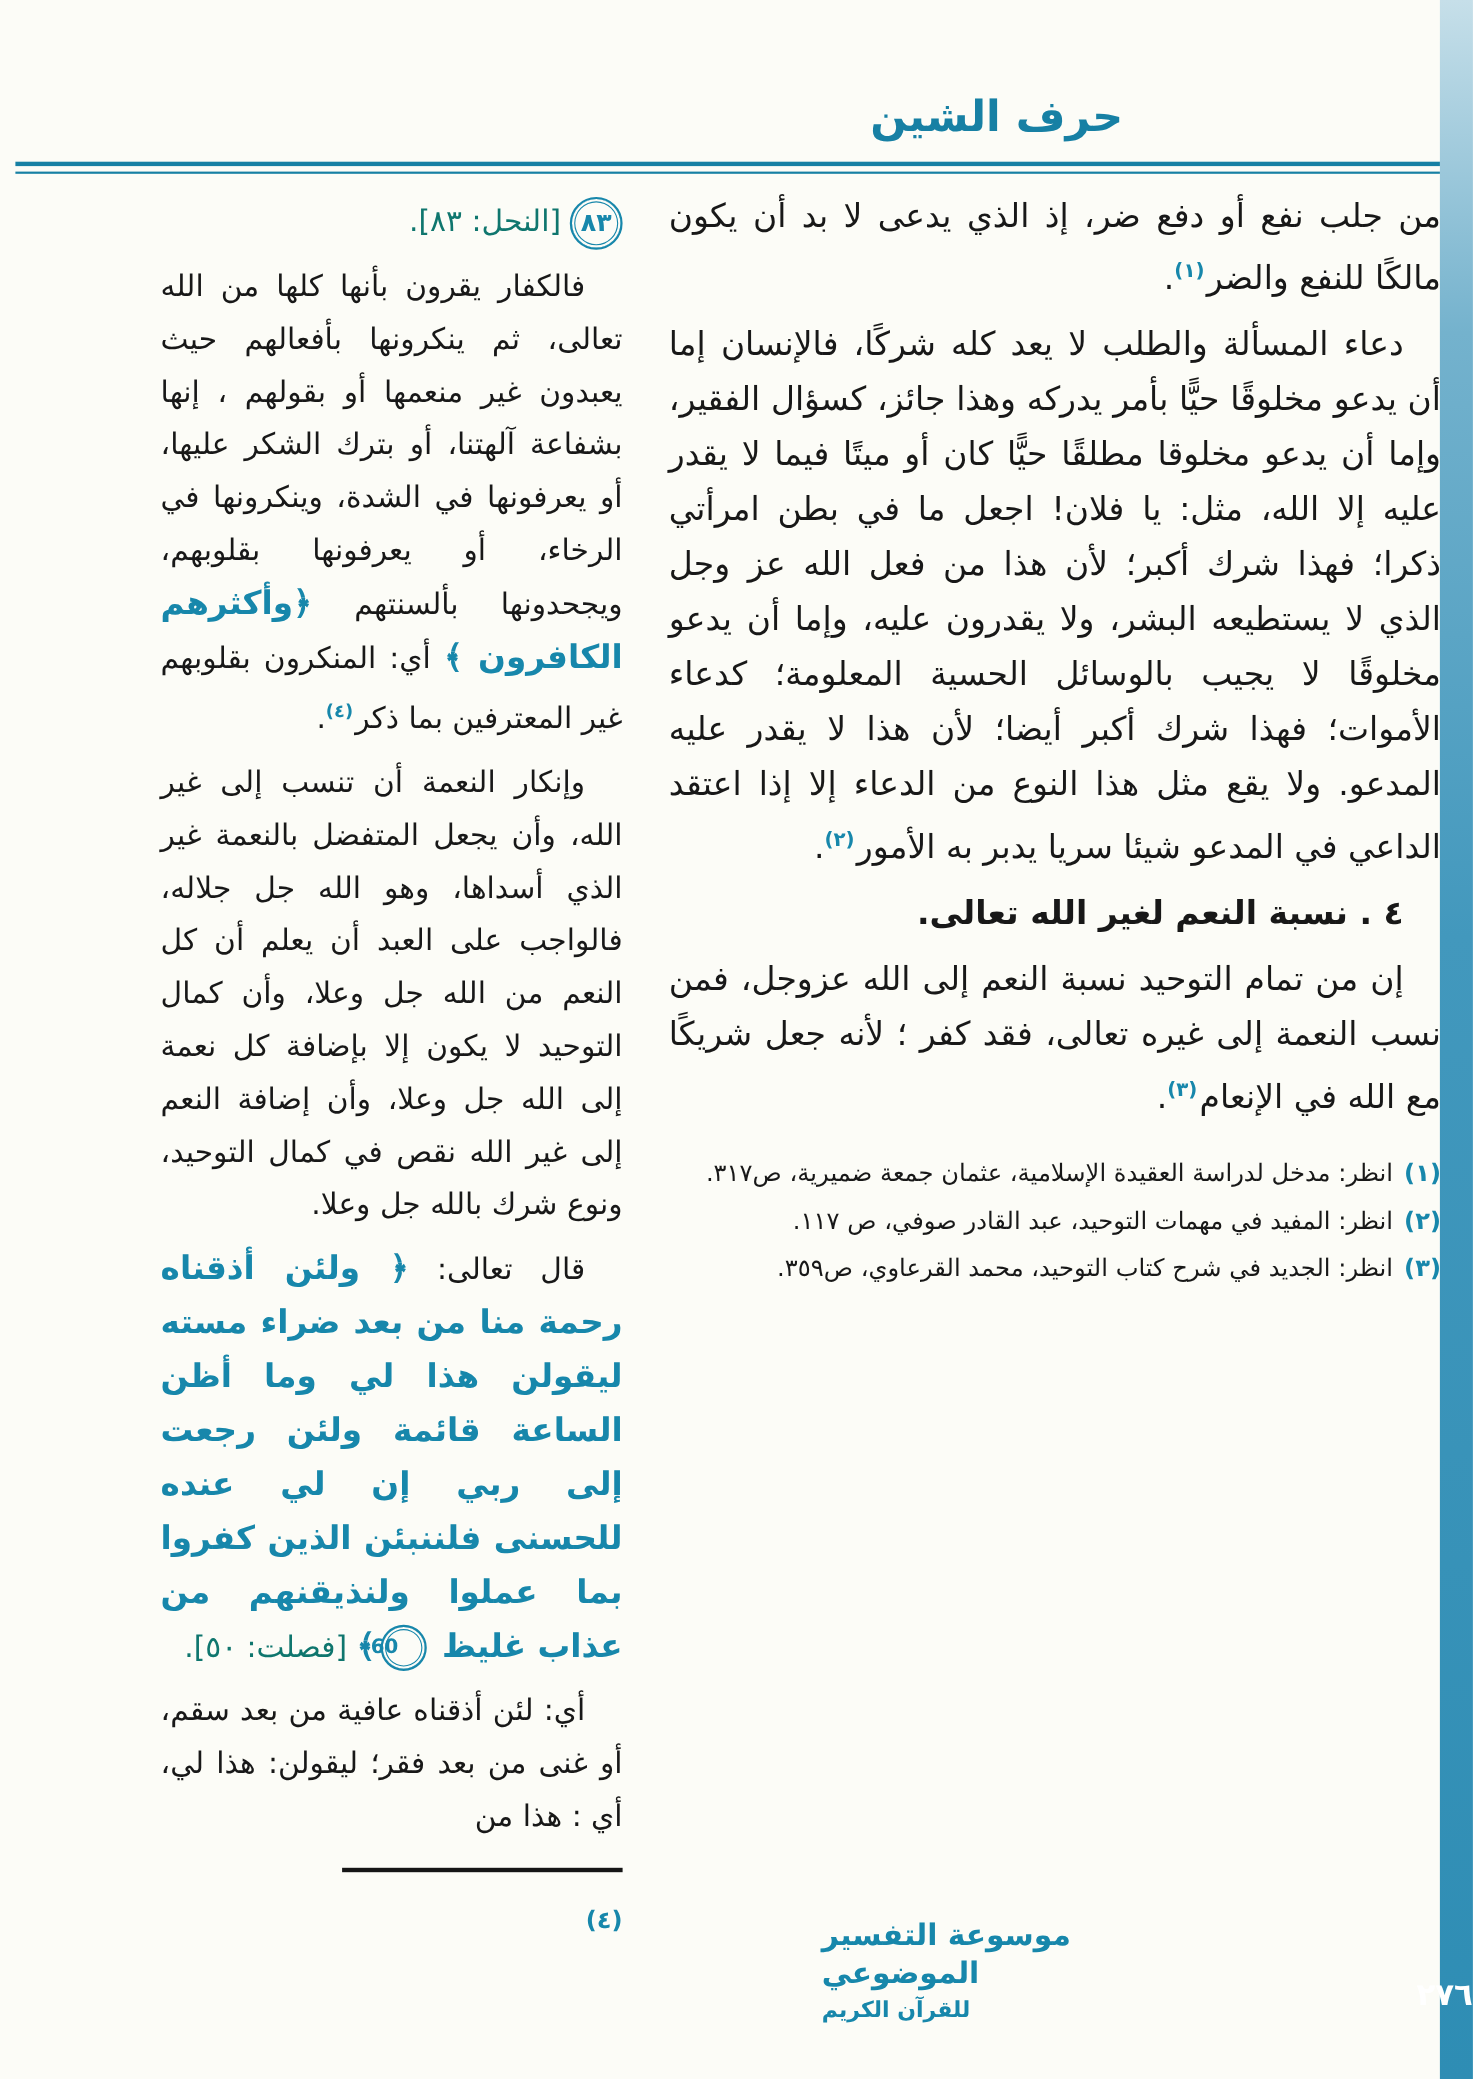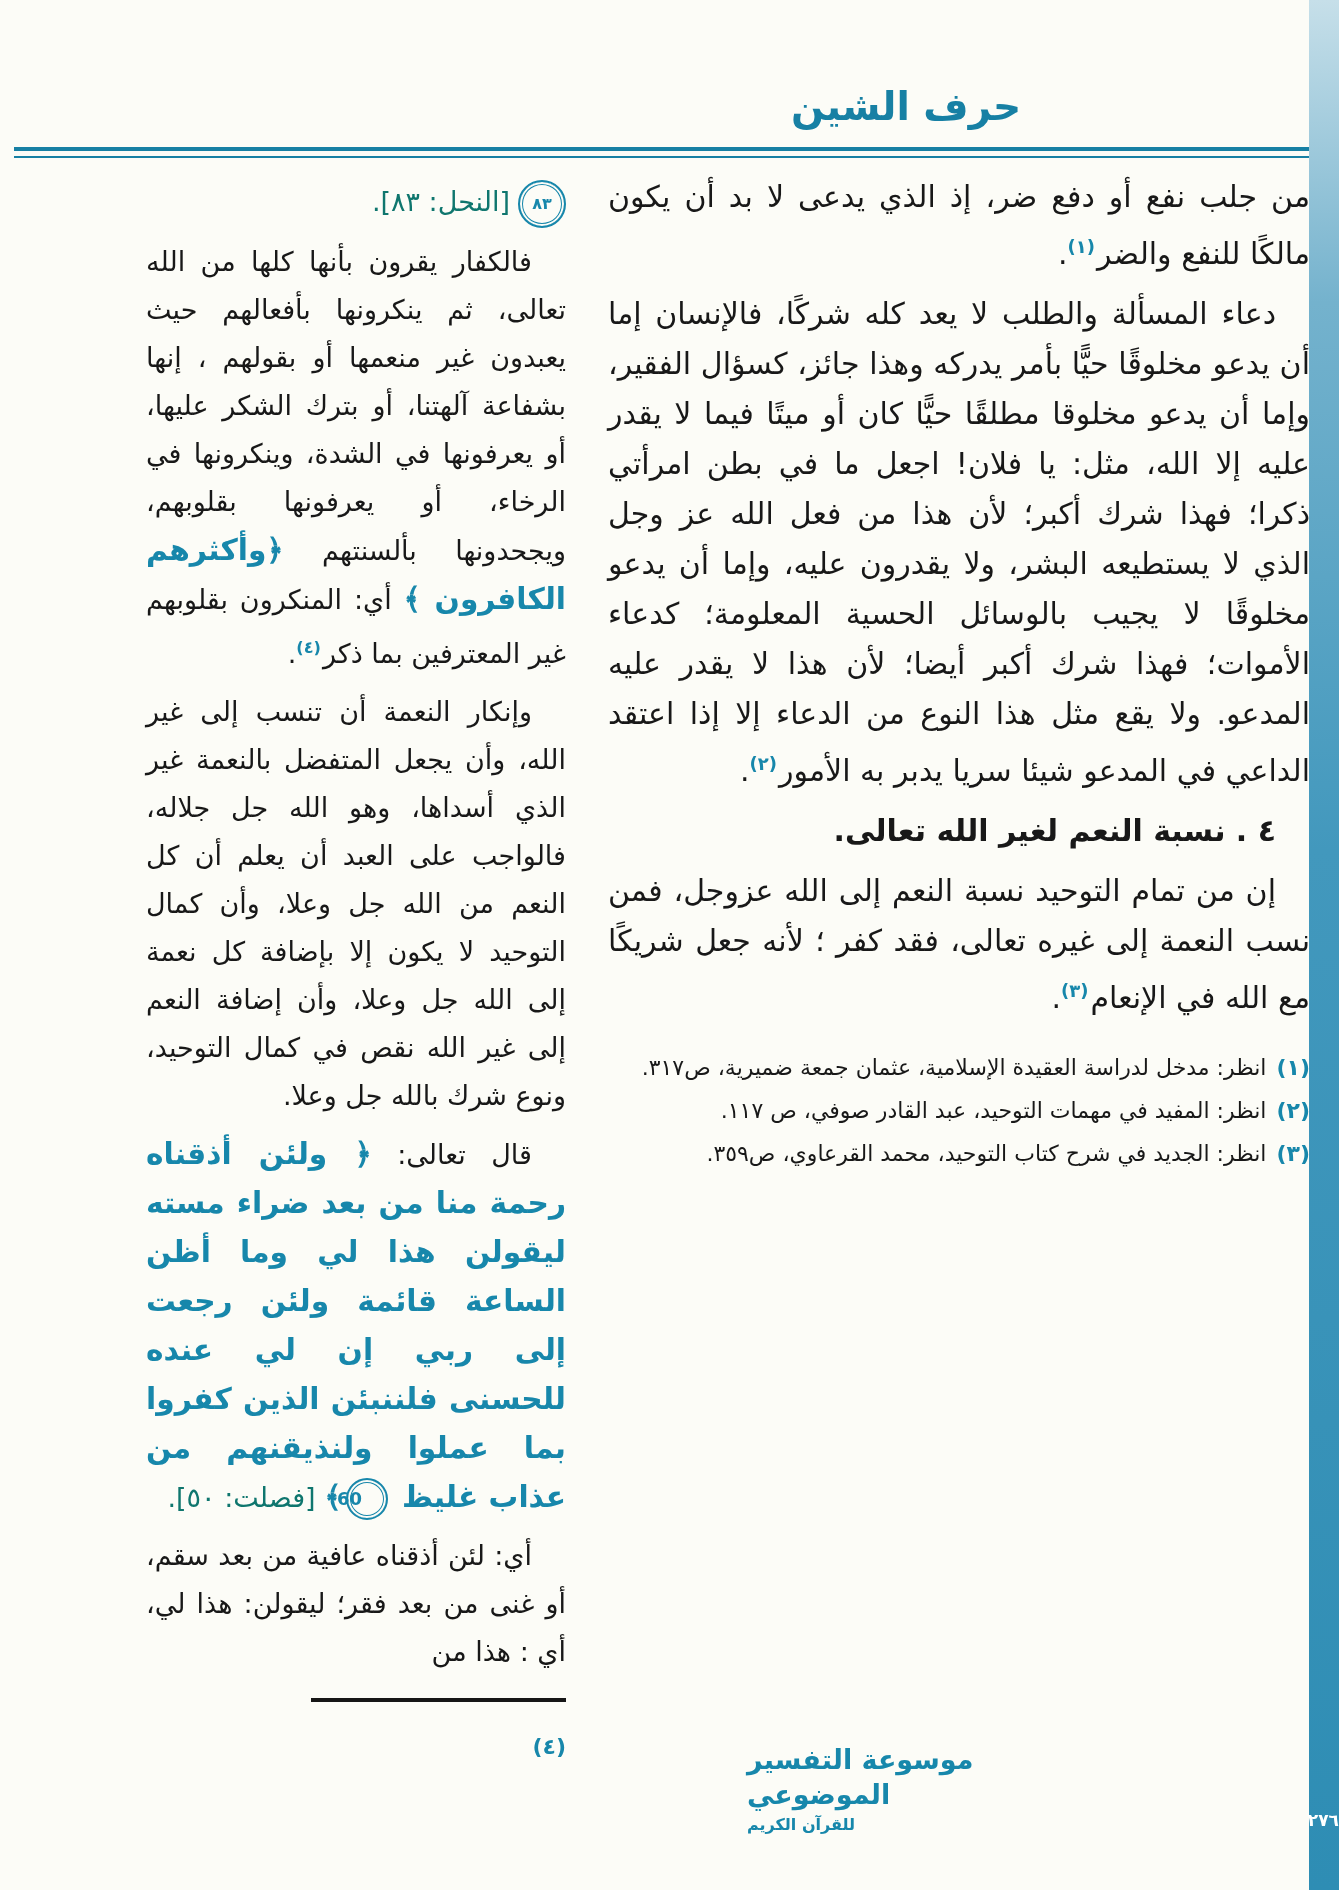--- a/index.html
+++ b/index.html
@@ -9,21 +9,21 @@
     font-family:"DejaVu Sans", sans-serif; color:#181818;
   }
 
   
   .side-strip {
     position:absolute; top:0; right:0; width:30px; height:1890px;
     background:linear-gradient(180deg,#c6dfe9 0%,#74b2cd 16%,#4298bd 45%,#2e8db4 100%);
   }
   .page-number {
     position:absolute; bottom:60px; right:0; width:30px; text-align:center;
-    color:#ffffff; font-size:17px; font-weight:bold;
+    color:#ffffff; font-size:28px; font-weight:bold;
   }
 
   
   .header-title {
     position:absolute; top:84px; right:318px;
     font-size:39px; font-weight:bold; color:#1780a4; letter-spacing:1px;
   }
   .rule { position:absolute; left:14px; right:30px; background:#1780a4; }
   .rule-thick { top:147px; height:4px; }
   .rule-thin  { top:156px; height:2px; }
@@ -37,39 +37,39 @@
   .indent { text-indent:34px; }
   .heading { font-weight:bold; }
 
   .verse { color:#1787ab; font-weight:bold; font-size:1.1em; }
   .ref { color:#0f766e; }
   .fn-ref { color:#1787ab; font-weight:bold; font-size:0.6em; vertical-align:super; margin-right:2px; }
 
   .ayah-circle {
     display:inline-flex; align-items:center; justify-content:center;
     width:44px; height:44px; border:2px solid #1787ab; border-radius:50%;
-    color:#1787ab; font-size:16px; font-weight:bold; vertical-align:middle;
+    color:#1787ab; font-size:23px; font-weight:bold; vertical-align:middle;
     margin-left:8px; background:#fcfcf7; box-shadow:inset 0 0 0 2px #fcfcf7, inset 0 0 0 3px #1787ab;
   }
   .ayah-circle.small { width:38px; height:38px; font-size:18px; margin:0 4px; }
 
   .footnotes { margin-top:26px; font-size:22px; line-height:37px; }
   .footnote { display:flex; gap:10px; margin-bottom:6px; text-align:justify; }
   .fn-num { color:#1787ab; font-weight:bold; white-space:nowrap; }
   .fn-text { flex:1; }
 
   .fn-rule { width:255px; height:4px; background:#161616; margin:22px 0 14px 0; }
 
   
   .logo {
     position:absolute; top:1742px; right:348px; width:244px;
     text-align:left; color:#1787ab;
   }
   .logo-line1 { font-size:27px; font-weight:bold; line-height:1.3; }
-  .logo-line2 { font-size:16px; font-weight:bold; margin-top:3px; }
+  .logo-line2 { font-size:20px; font-weight:bold; margin-top:3px; }
 </style>
 </head>
 <body>
 
 <div class="page">
 
   <div class="side-strip">
     <div class="page-number">٢٧٦</div>
   </div>
 

